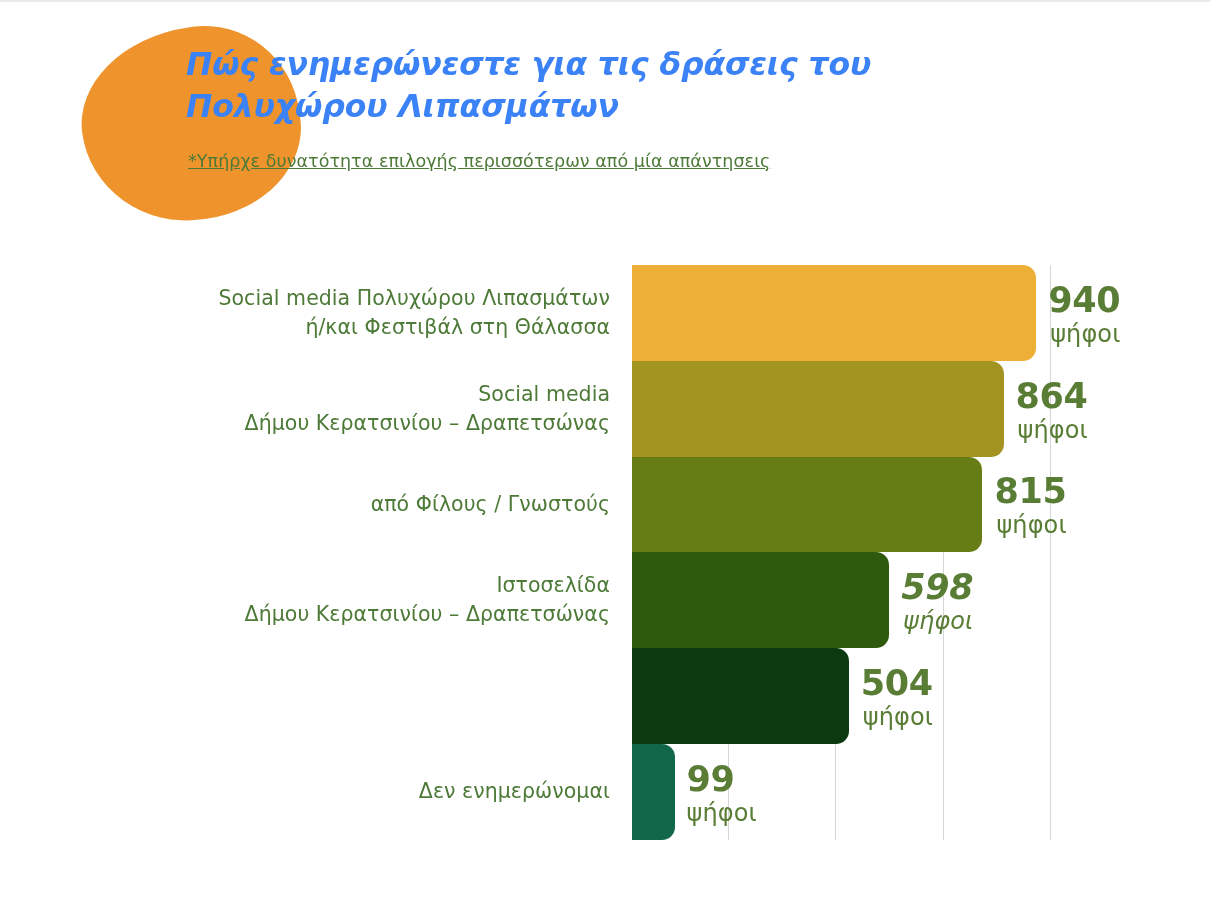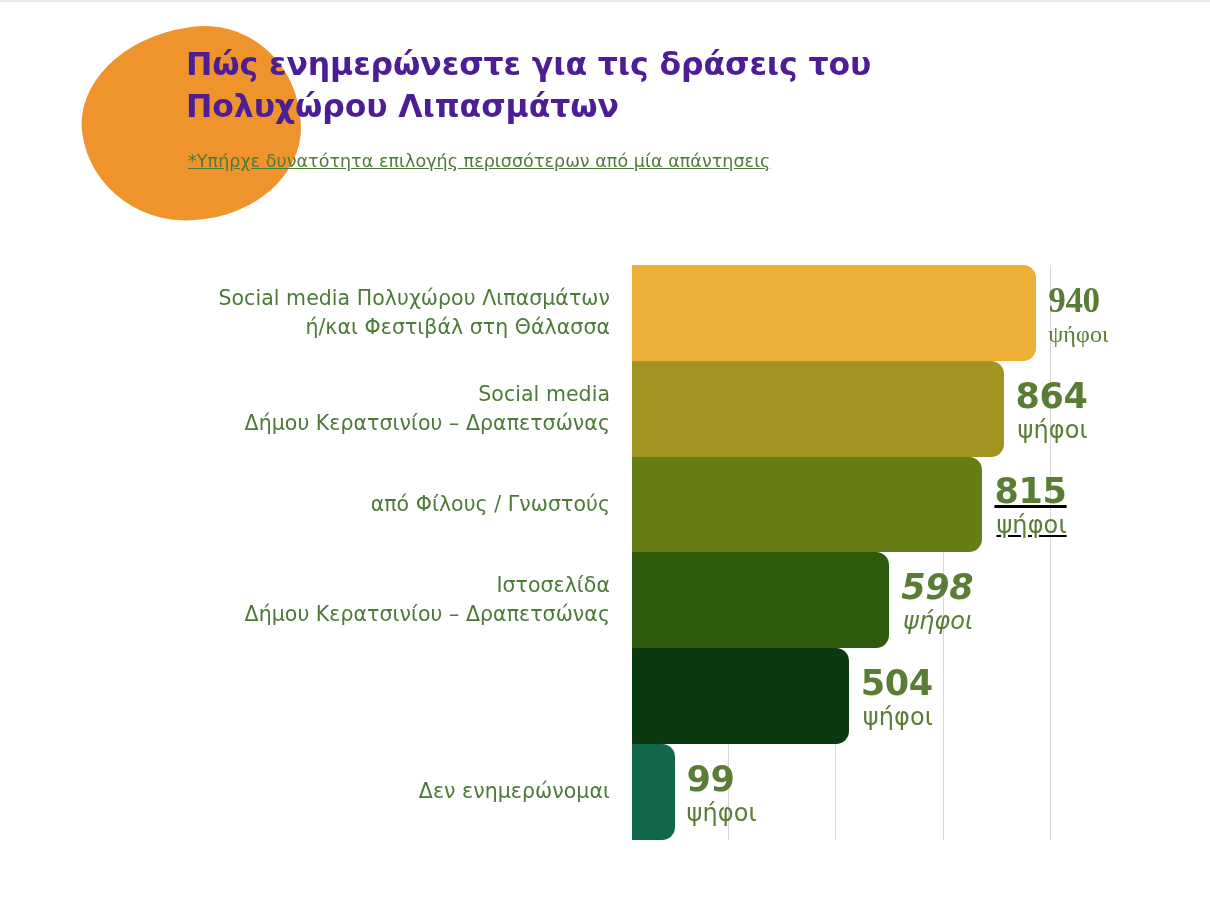--- a/index.html
+++ b/index.html
@@ -39,24 +39,25 @@
 
   #title-wrap {
     position: absolute;
     left: 186px; top: 44px;
     width: 720px;
   }
   #chart-title {
     margin: 0;
     font-family: "DejaVu Sans", "Liberation Sans", sans-serif;
     font-weight: 700;
+    font-style: italic;
     font-size: 31.5px;
     line-height: 1.32;
     letter-spacing: -0.1px;
-    color: #4c1d95;
+    color: #3b82f6;
     white-space: pre-line;
   }
   #chart-subtitle {
     position: absolute;
     left: 188px; top: 150px;
     margin: 0;
     font-size: 17.5px;
     line-height: 1.3;
     color: #4d7a37;
     letter-spacing: 0.05px;
@@ -143,38 +144,38 @@
       <div class="gridline" style="left: 727.5px;"></div>
       <div class="gridline" style="left: 835px;"></div>
       <div class="gridline" style="left: 942.5px;"></div>
       <div class="gridline" style="left: 1050px;"></div>
     </div>
   <div id="bars">
       <div class="bar-row" style="top: 25px; height: 95.8px;">
         <div class="cat-label" style="top: 18.79px;">Social media Πολυχώρου Λιπασμάτων
 ή/και Φεστιβάλ στη Θάλασσα</div>
         <div class="bar" style="width: 404.2px; background: rgb(238, 175, 55);"></div>
-        <div class="value-block" style="left: 1036.2px; top: 17.8px; font-family: Liberation Serif, serif;">
+        <div class="value-block" style="left: 1036.2px; top: 17.8px;">
           <span class="value-num">940</span>
           <span class="value-unit">ψήφοι</span>
         </div>
       </div>
       <div class="bar-row" style="top: 120.8px; height: 95.8px;">
         <div class="cat-label" style="top: 18.79px;">Social media
 Δήμου Κερατσινίου – Δραπετσώνας</div>
         <div class="bar" style="width: 371.52px; background: rgb(163, 148, 33);"></div>
         <div class="value-block" style="left: 1003.52px; top: 17.8px;">
           <span class="value-num">864</span>
           <span class="value-unit">ψήφοι</span>
         </div>
       </div>
       <div class="bar-row" style="top: 216.6px; height: 95.8px;">
         <div class="cat-label" style="top: 33.345px;">από Φίλους / Γνωστούς</div>
         <div class="bar" style="width: 350.45px; background: rgb(102, 124, 20);"></div>
-        <div class="value-block" style="left: 982.45px; top: 17.8px; text-decoration: underline;">
+        <div class="value-block" style="left: 982.45px; top: 17.8px;">
           <span class="value-num">815</span>
           <span class="value-unit">ψήφοι</span>
         </div>
       </div>
       <div class="bar-row" style="top: 312.4px; height: 95.8px;">
         <div class="cat-label" style="top: 18.79px;">Ιστοσελίδα
 Δήμου Κερατσινίου – Δραπετσώνας</div>
         <div class="bar" style="width: 257.14px; background: rgb(46, 90, 13);"></div>
         <div class="value-block" style="left: 889.14px; top: 17.8px; font-style: italic;">
           <span class="value-num">598</span>

